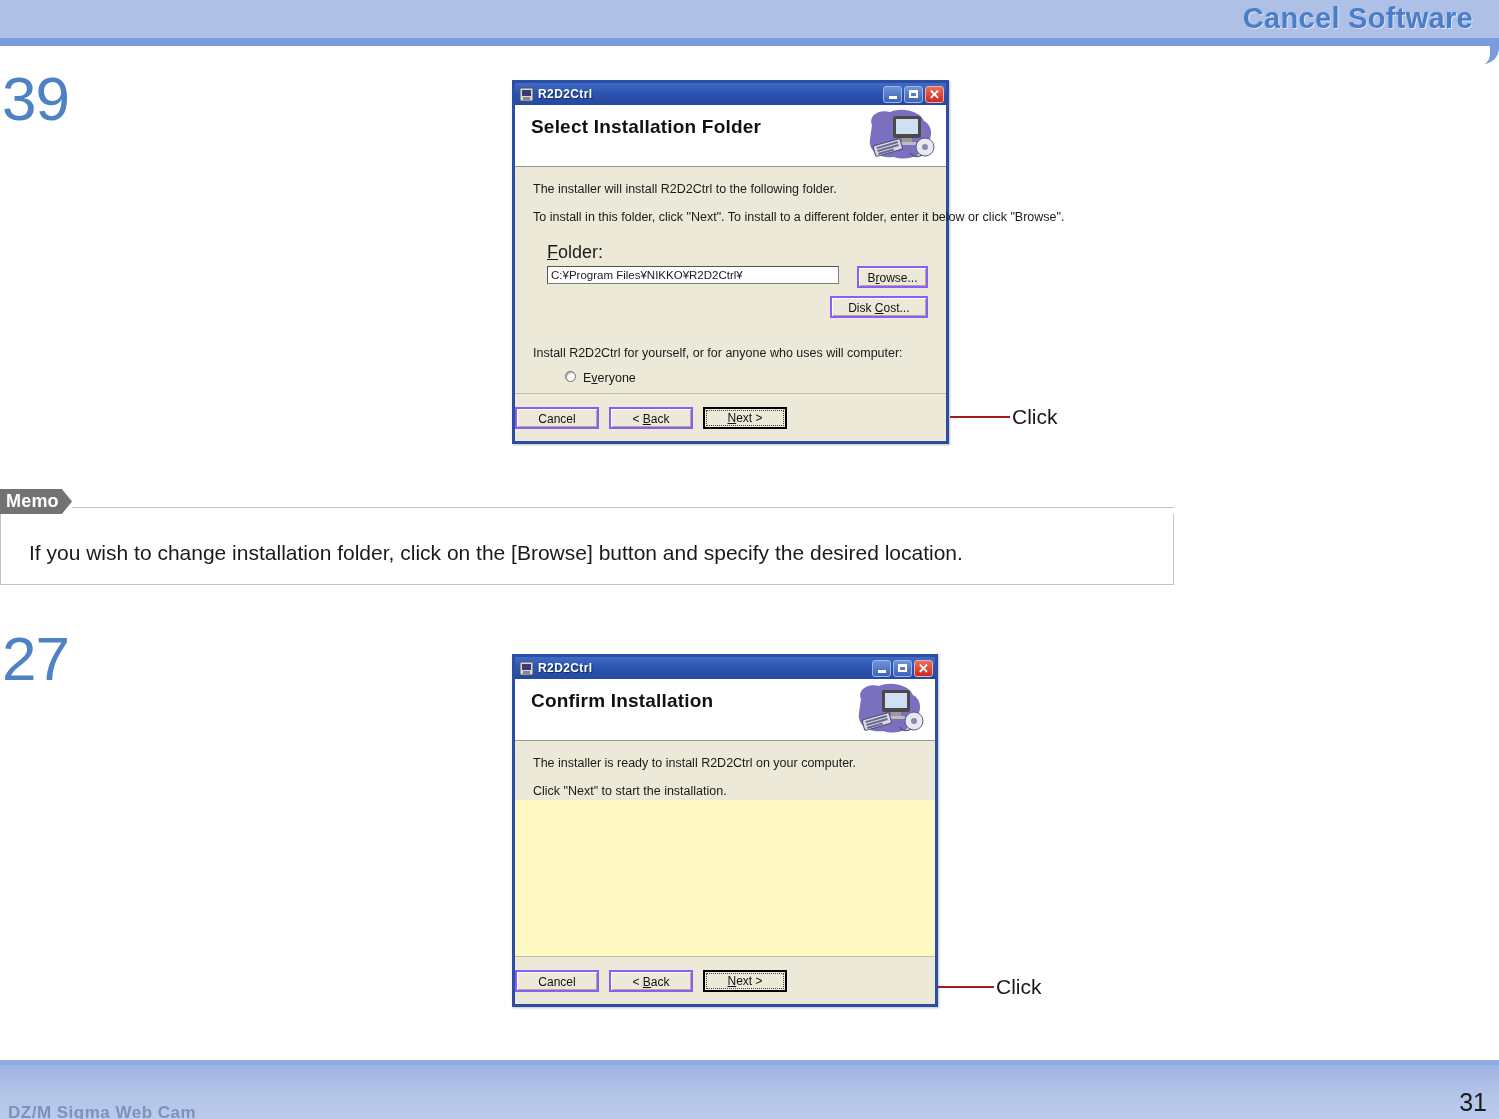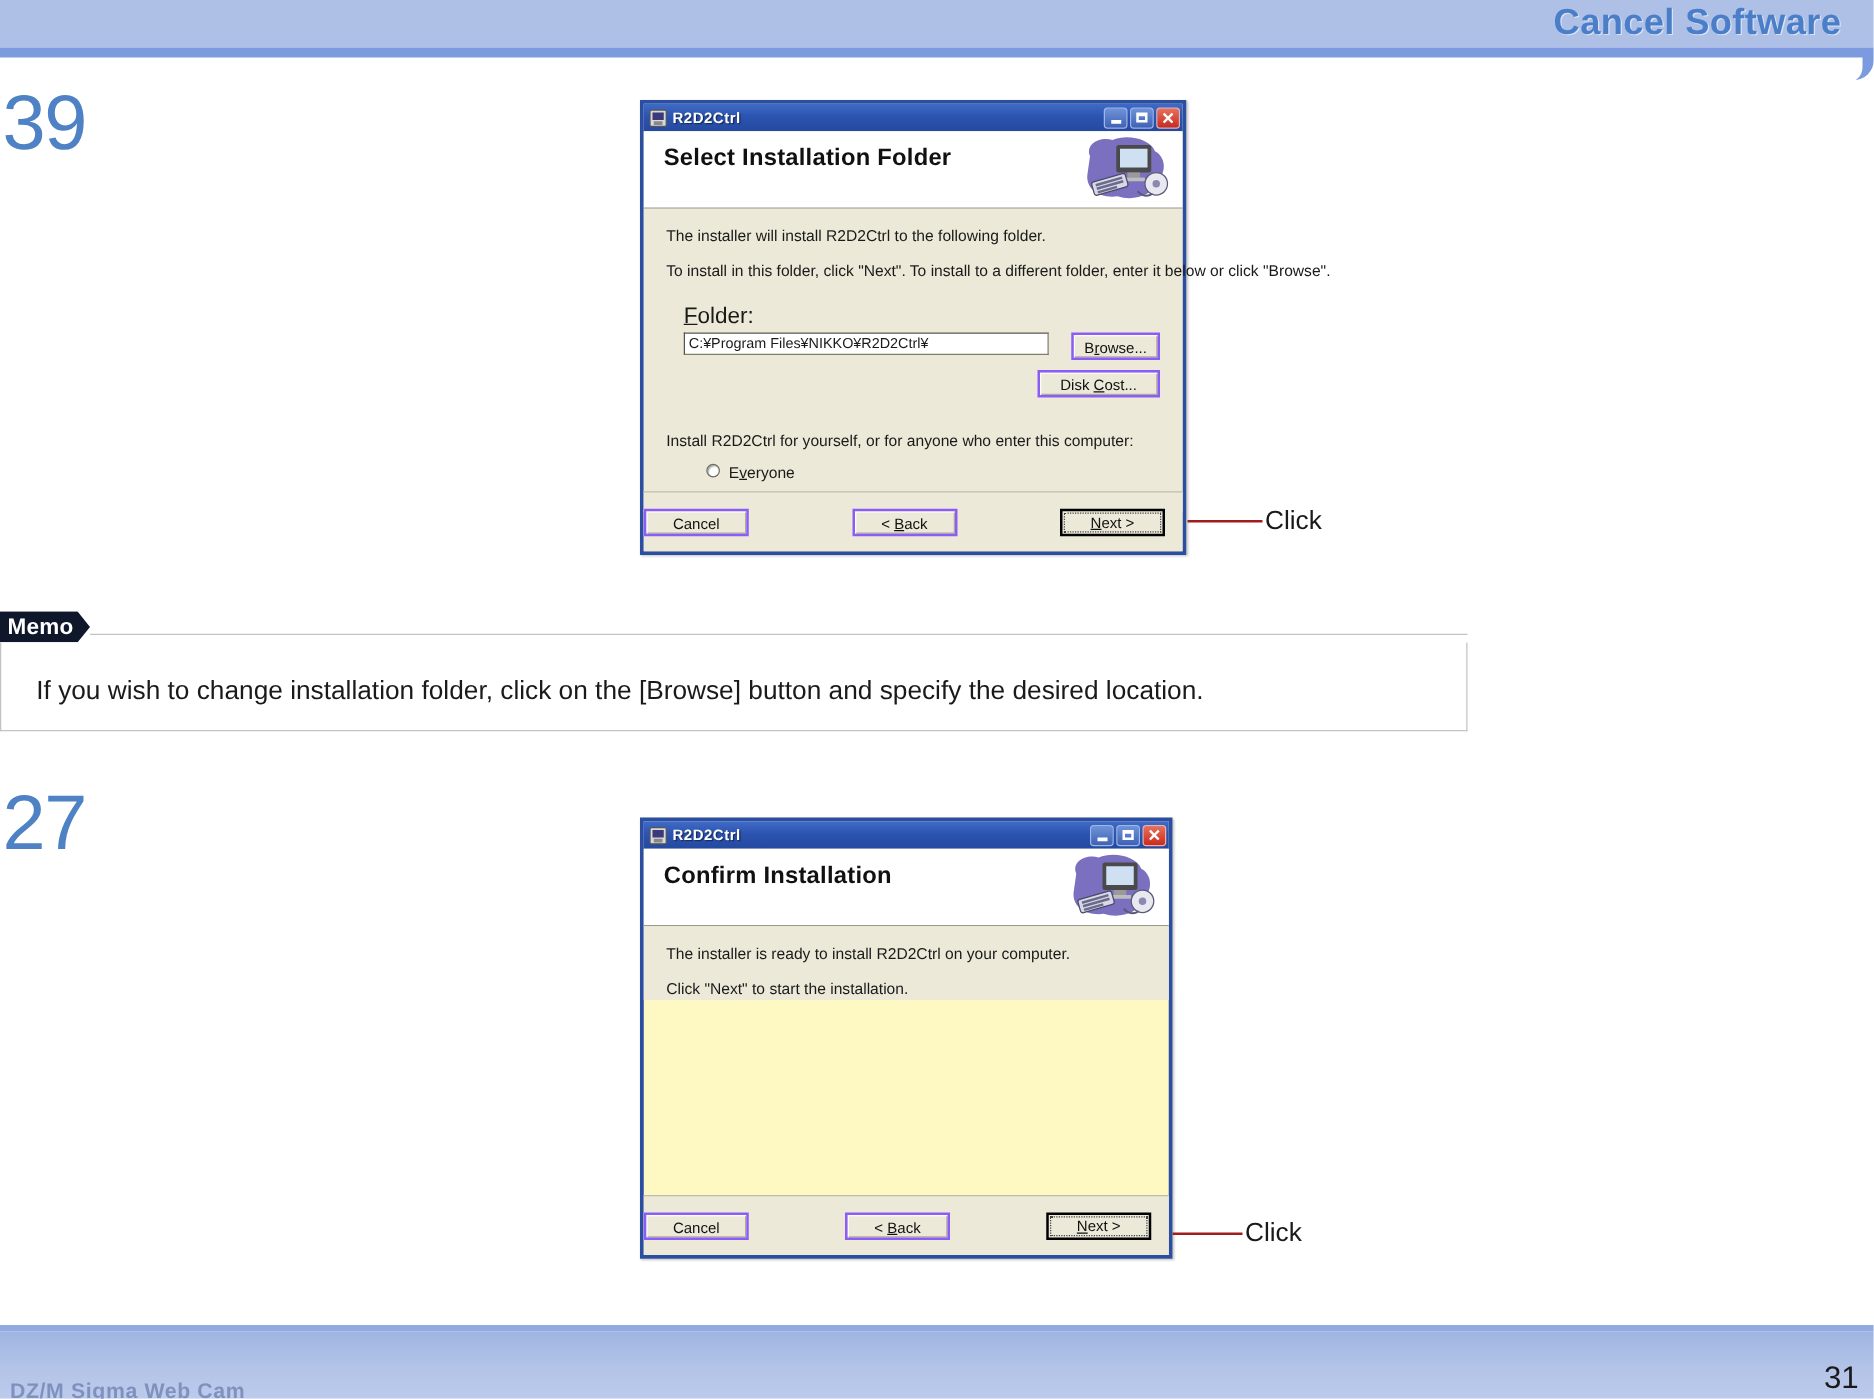--- a/index.html
+++ b/index.html
@@ -216,23 +216,23 @@
   .xp-radio u { text-decoration: underline; }
 
   .xp-footer {
     position: absolute;
     left: 0; right: 0; bottom: 0;
     height: 48px;
     background: #ece9d8;
     border-top: 1px solid #c0bda8;
     display: flex;
     align-items: center;
-    justify-content: space-between;
-    padding-right: 14px;
-    gap: 24px;
+    justify-content: flex-start;
+    padding-right: 1px;
+    gap: 10px;
   }
   .footer-btn { width: 84px; }
   .footer-btn.focused {
     border: 2px solid #000;
     box-shadow: none;
     position: relative;
     line-height: 18px;
   }
   .footer-btn.focused::after {
     content: "";
@@ -254,21 +254,21 @@
     color: #1a1a1a;
     white-space: nowrap;
   }
 
   
   .memo-tab {
     position: absolute;
     left: 0;
     width: 72px;
     height: 25px;
-    background: #0f172a;
+    background: #737373;
     color: #ffffff;
     font-size: 18px;
     font-weight: bold;
     line-height: 24px;
     padding-left: 6px;
     clip-path: polygon(0 0, 86% 0, 100% 50%, 86% 100%, 0 100%);
     letter-spacing: 0.2px;
   }
   .memo-rule {
     position: absolute;
@@ -386,21 +386,21 @@
 
       <div class="xp-row">
         <div class="xp-textfield">C:¥Program Files¥NIKKO¥R2D2Ctrl¥</div>
         <div class="xp-pushbtn btn-browse">B<u>r</u>owse...</div>
       </div>
       <div class="xp-row" style="justify-content:flex-end;">
         <div style="width:292px;"></div>
         <div class="xp-pushbtn btn-diskcost">Disk <u>C</u>ost...</div>
       </div>
 
-      <div class="xp-radio-intro">Install R2D2Ctrl for yourself, or for anyone who enter this computer:</div>
+      <div class="xp-radio-intro">Install R2D2Ctrl for yourself, or for anyone who uses will computer:</div>
 
       <div class="xp-radio">
         <span class="radio-dot"></span>
         <span>E<u>v</u>eryone</span>
       </div>
       <div class="xp-radio">
         <span class="radio-dot checked"></span>
         <span>Just <u>m</u>e</span>
       </div>
     </div>

